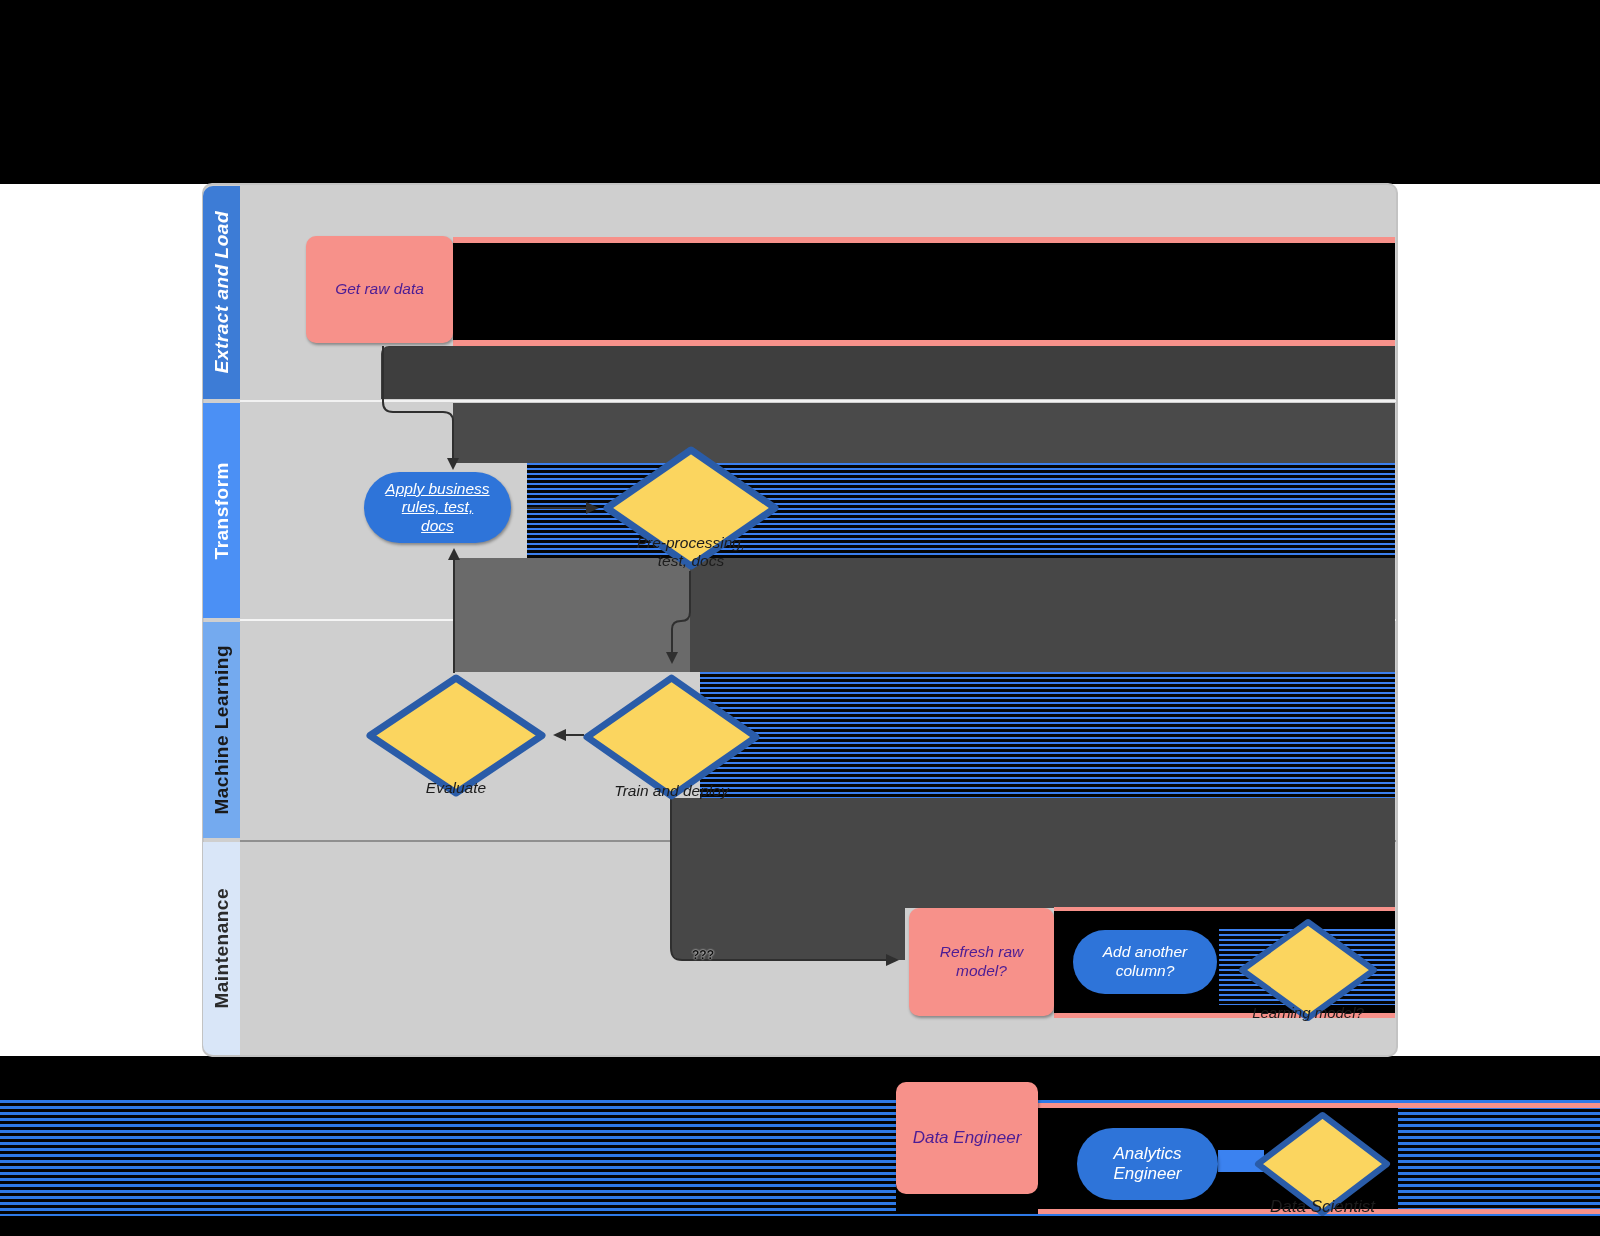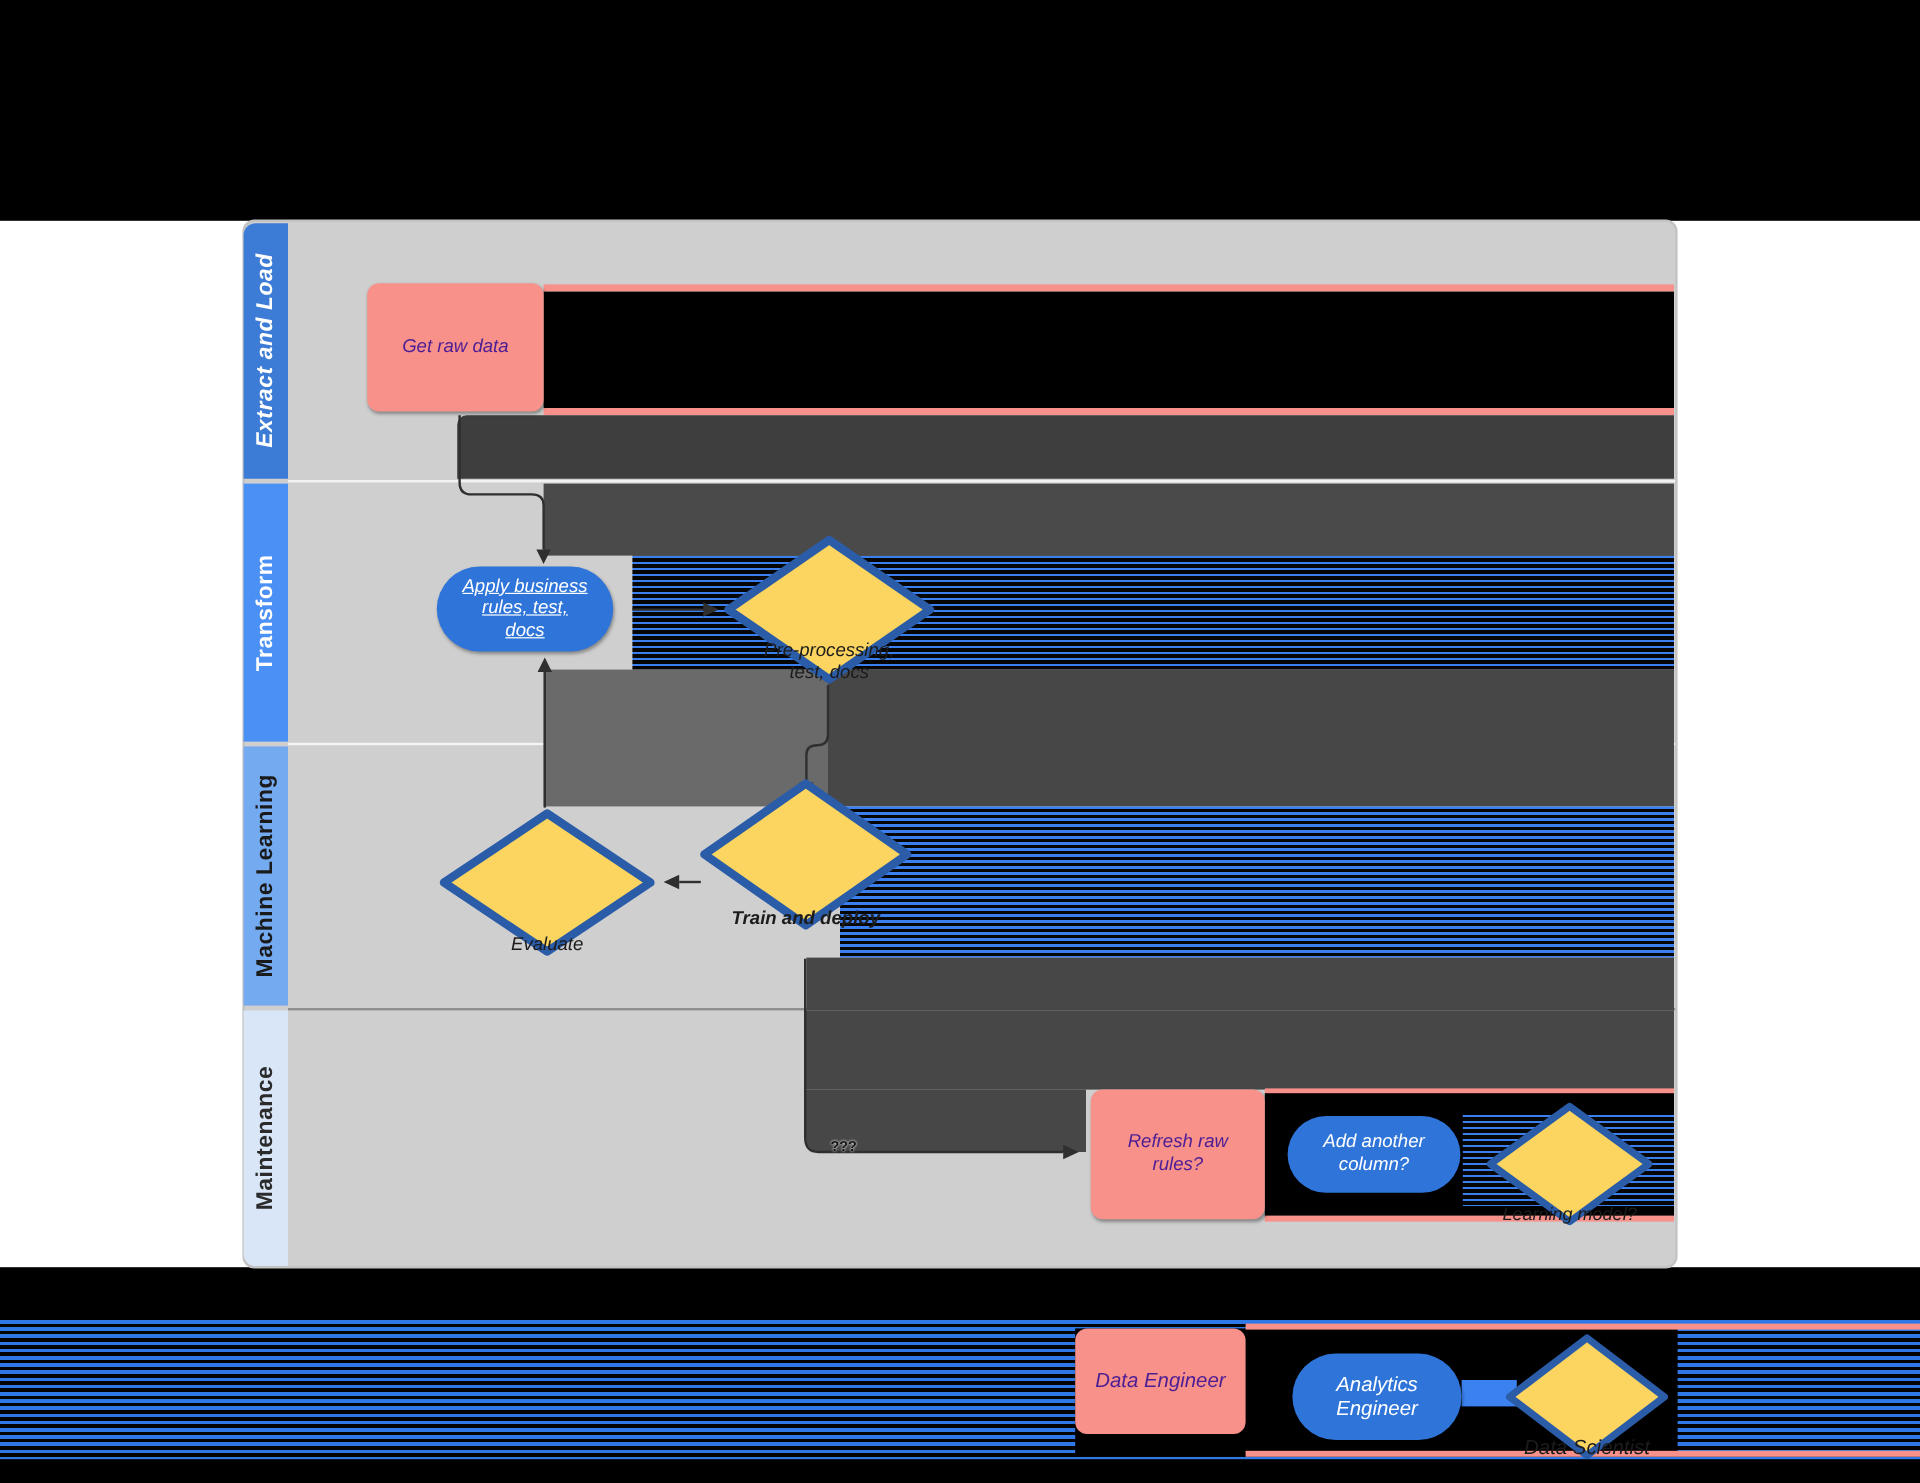--- a/index.html
+++ b/index.html
@@ -134,45 +134,45 @@
 test, docs</span>
   </div>
 
   <div class="node diamond-node" style="left:365px;top:673px;width:182px;height:125px;">
     <svg width="182" height="125" viewBox="0 0 182 125">
       <polygon points="91,5 177,62.5 91,120 5,62.5" fill="#fbd55f" stroke="#2a5ca8" stroke-width="7" stroke-linejoin="round"></polygon>
     </svg>
     <span class="node-label">Evaluate</span>
   </div>
 
-  <div class="node diamond-node" style="left:582px;top:648px;width:179px;height:128px;font-weight:bold;">
+  <div class="node diamond-node" style="left:582px;top:673px;width:179px;height:128px;">
     <svg width="179" height="128" viewBox="0 0 179 128">
       <polygon points="89.5,5 174,64 89.5,123 5,64" fill="#fbd55f" stroke="#2a5ca8" stroke-width="7" stroke-linejoin="round"></polygon>
     </svg>
     <span class="node-label">Train and deploy</span>
   </div>
 
   <div class="node rect-node" style="left:909px;top:908px;width:145px;height:108px;">
     <span class="node-label">Refresh raw
-rules?</span>
+model?</span>
   </div>
 
   <div class="node stadium-node" style="left:1073px;top:930px;width:144px;height:64px;">
     <span class="node-label">Add another
 column?</span>
   </div>
 
   <div class="node diamond-node" style="left:1238px;top:918px;width:140px;height:104px;font-size:15px;">
     <svg width="140" height="104" viewBox="0 0 140 104">
       <polygon points="70,4 136,52 70,100 4,52" fill="#fbd55f" stroke="#2a5ca8" stroke-width="6" stroke-linejoin="round"></polygon>
     </svg>
     <span class="node-label">Learning model?</span>
   </div>
 
-  <div class="node rect-node legend-font" style="left:896px;top:1107px;width:142px;height:88px;">
+  <div class="node rect-node legend-font" style="left:896px;top:1082px;width:142px;height:112px;">
     <span class="node-label">Data Engineer</span>
   </div>
 
   <div class="node stadium-node legend-font" style="left:1077px;top:1128px;width:141px;height:72px;">
     <span class="node-label">Analytics
 Engineer</span>
   </div>
 
   <div class="node diamond-node legend-font" style="left:1254px;top:1111px;width:137px;height:106px;">
     <svg width="137" height="106" viewBox="0 0 137 106">

